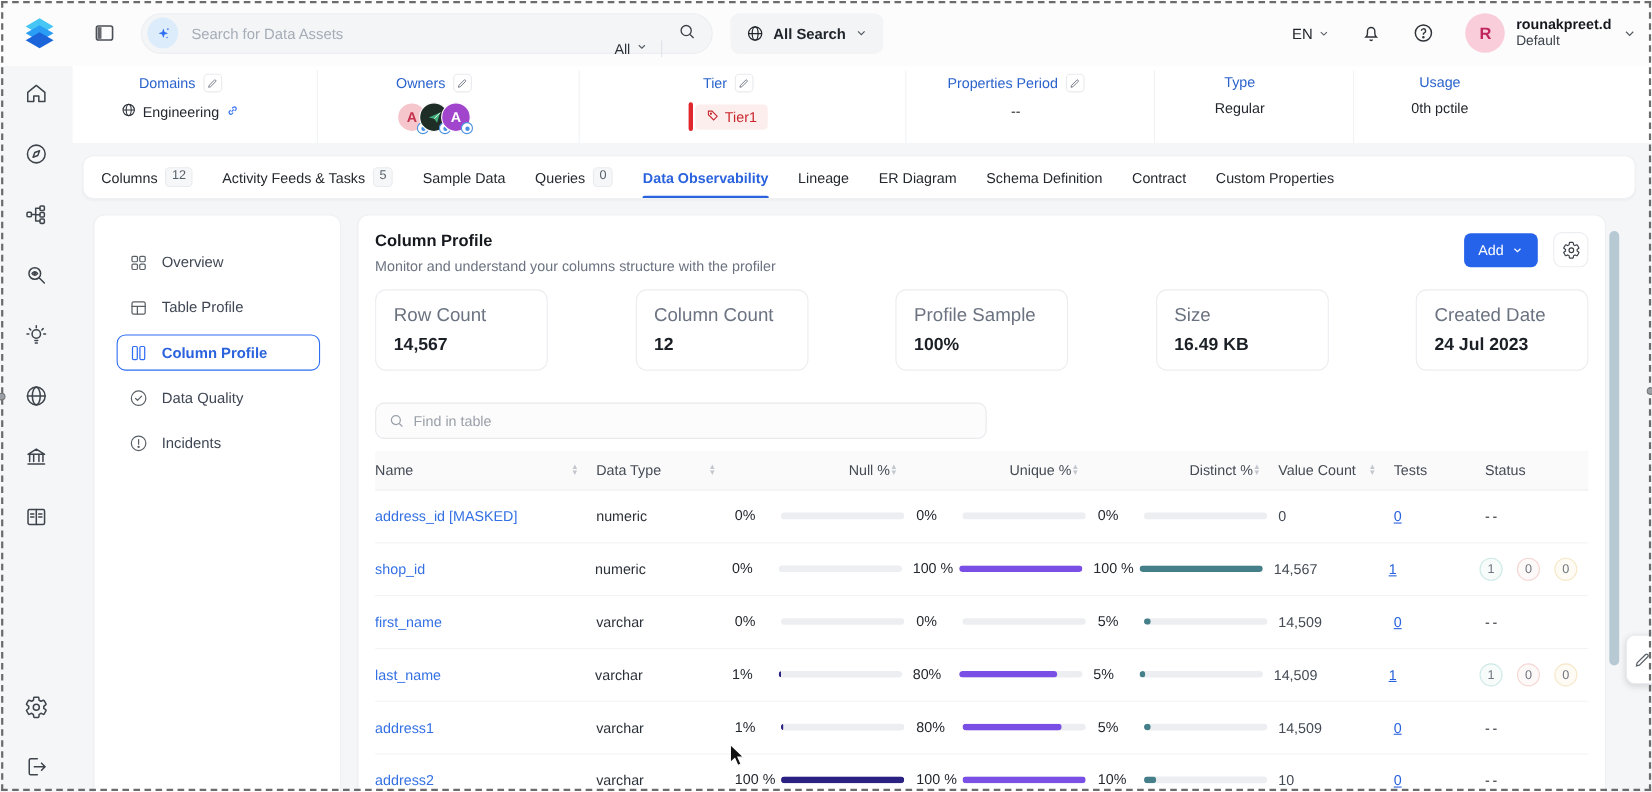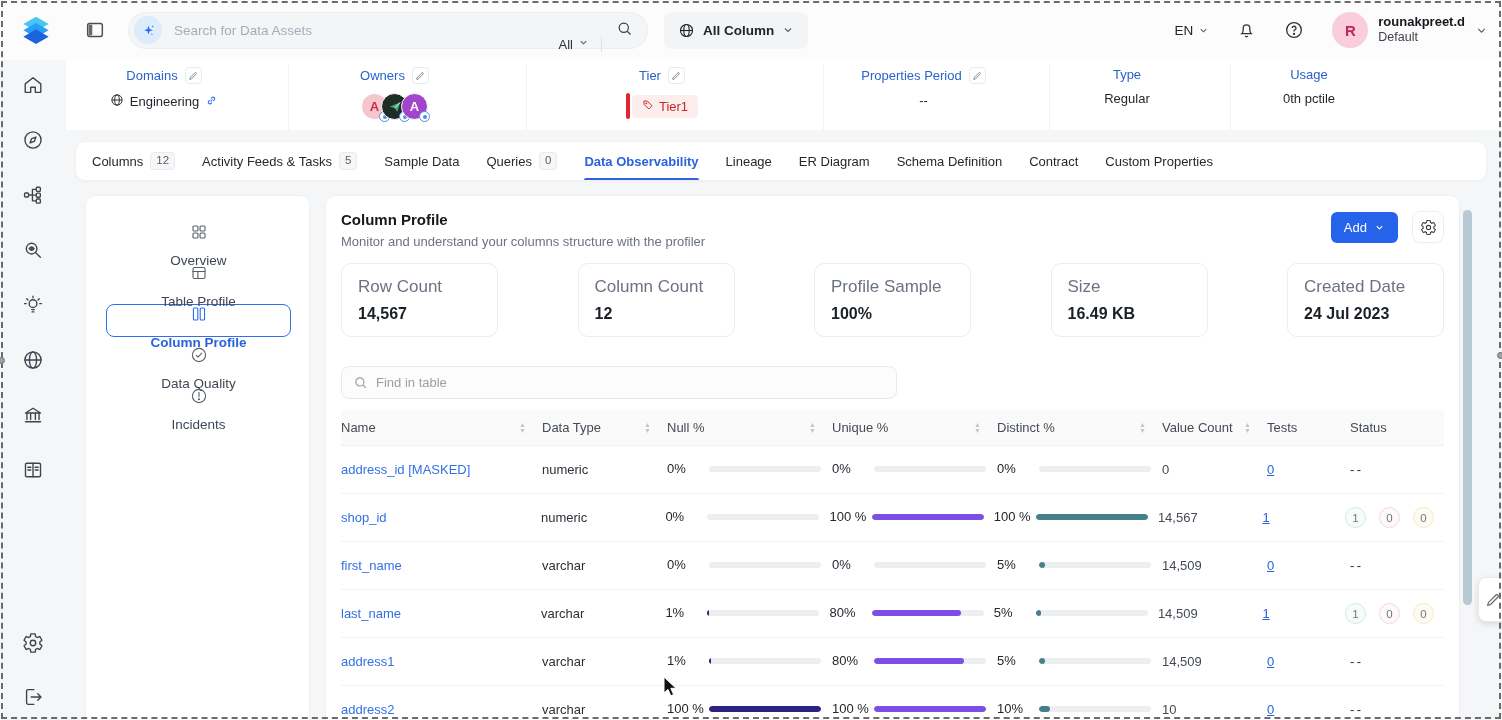--- a/index.html
+++ b/index.html
@@ -54,21 +54,21 @@
 
   
   .tabs-card { position:absolute; left:75px; top:141px; width:1412px; height:40px; background:#fff; border:1px solid #f0f1f3; border-radius:10px; display:flex; align-items:center; padding:0 16px; box-shadow:0 1px 2px rgba(16,24,40,.03); }
   .tab { position:relative; height:100%; display:flex; align-items:center; gap:7px; margin-right:27px; color:#24292f; font-size:13px; cursor:pointer; white-space:nowrap; }
   .tab .count { background:#f6f7f8; border:1px solid #e9ebee; border-radius:4px; font-size:11.5px; color:#57606a; padding:1px 5px; line-height:1.2; }
   .tab.active { color:#2a63dd; font-weight:700; }
   .tab.active::after { content:""; position:absolute; left:0; right:0; bottom:0; height:2.5px; background:#2a63dd; border-radius:2px 2px 0 0; }
 
   
   .side-card { position:absolute; left:85px; top:195px; width:225px; height:545px; background:#fff; border:1px solid #f0f1f3; border-radius:10px; padding:26px 0 0 0; box-shadow:0 1px 2px rgba(16,24,40,.03); }
-  .nav-item { display:flex; align-items:center; gap:12px; height:33px; margin:0 18px 8px 20px; padding:0 10px; border:1px solid transparent; border-radius:8px; color:#3f4754; font-size:13.5px; cursor:pointer;flex-direction:column; }
+  .nav-item { display:flex; align-items:center; gap:12px; height:33px; margin:0 18px 8px 20px; padding:0 10px; border:1px solid transparent; border-radius:8px; color:#3f4754; font-size:13.5px; cursor:pointer; }
   .nav-item .ni-icon { width:18px; height:18px; color:#596066; display:flex; }
   .nav-item.active { border-color:#2f6df2; color:#2a63dd; font-weight:700; }
   .nav-item.active .ni-icon { color:#2f6df2; }
 
   
   .main-card { position:absolute; left:325px; top:195px; width:1135px; height:545px; background:#fff; border:1px solid #f0f1f3; border-radius:10px; padding:15px; box-shadow:0 1px 2px rgba(16,24,40,.03); overflow:hidden; }
   .panel-head { display:flex; align-items:flex-start; }
   .panel-title { font-size:15px; font-weight:700; color:#15181d; margin-bottom:6px; }
   .panel-sub { font-size:13px; color:#6b7280; }
   .head-actions { margin-left:auto; display:flex; align-items:center; gap:14px; }
@@ -83,21 +83,21 @@
   .find-box { margin-top:29px; width:556px; height:33px; border:1px solid #e7e9ec; border-radius:8px; background:#fcfcfd; display:flex; align-items:center; padding:0 11px; gap:8px; color:#9aa0a8; }
   .find-box span { font-size:13px; }
 
   .ptable { margin-top:11px; }
   .t-head { display:flex; align-items:center; height:36px; background:#fafafa; border-bottom:1px solid #eef0f2; }
   .t-col { display:flex; align-items:center; justify-content:space-between; padding:0 10px 0 0; font-size:13px; color:#444b54; }
   .sorter { display:flex; flex-direction:column; color:#c2c7ce; font-size:7px; line-height:6px; margin-right:6px; }
   .t-row { display:flex; align-items:center; height:48px; border-bottom:1px solid #f2f3f5; }
   .c-name { width:201px; padding-left:0; }
   .c-type { width:125px; }
-  .c-null, .c-uni, .c-dist { width:165px; }
+  .c-null, .c-uni, .c-dist { width:165px;justify-content:flex-end; }
   .c-vc { width:105px;align-items:center; }
   .c-tests { width:83px; }
   .c-status { flex:1; }
   .col-link { color:#3370e4; font-size:13px; cursor:pointer; }
   .pct-cell { display:flex; align-items:center; }
   .pct-label { width:42px; font-size:13px; color:#23282f; line-height:1.3; }
   .bar-track { width:112px; height:6px; border-radius:3px; background:#eceef1; overflow:hidden; }
   .bar-fill { height:6px; border-radius:3px; }
   .tests-link { color:#2a63dd; font-size:13px; text-decoration:underline; cursor:pointer; }
   .status-dash { color:#2a2f36; letter-spacing:2.5px; font-size:13px; }
@@ -154,21 +154,21 @@
             <path d="m16 16 4.5 4.5"></path>
           </svg>
       </span>
     </div>
     <div class="domains-btn">
       <svg width="17" height="17" viewBox="0 0 24 24" fill="none" stroke="#21262d" stroke-width="1.6">
           <circle cx="12" cy="12" r="8.5"></circle>
           <ellipse cx="12" cy="12" rx="3.8" ry="8.5"></ellipse>
           <path d="M3.8 12h16.4"></path>
         </svg>
-      <span>All Column</span>
+      <span>All Search</span>
       <svg class="chev" width="12" height="12" viewBox="0 0 24 24" fill="none" stroke="currentColor" stroke-width="2.2">
           <polyline points="6 9 12 15 18 9"></polyline>
         </svg>
     </div>
     <div class="nav-right">
       <span class="lang">
         <span>EN</span>
         <svg class="chev" width="11" height="11" viewBox="0 0 24 24" fill="none" stroke="currentColor" stroke-width="2.2">
             <polyline points="6 9 12 15 18 9"></polyline>
           </svg>

